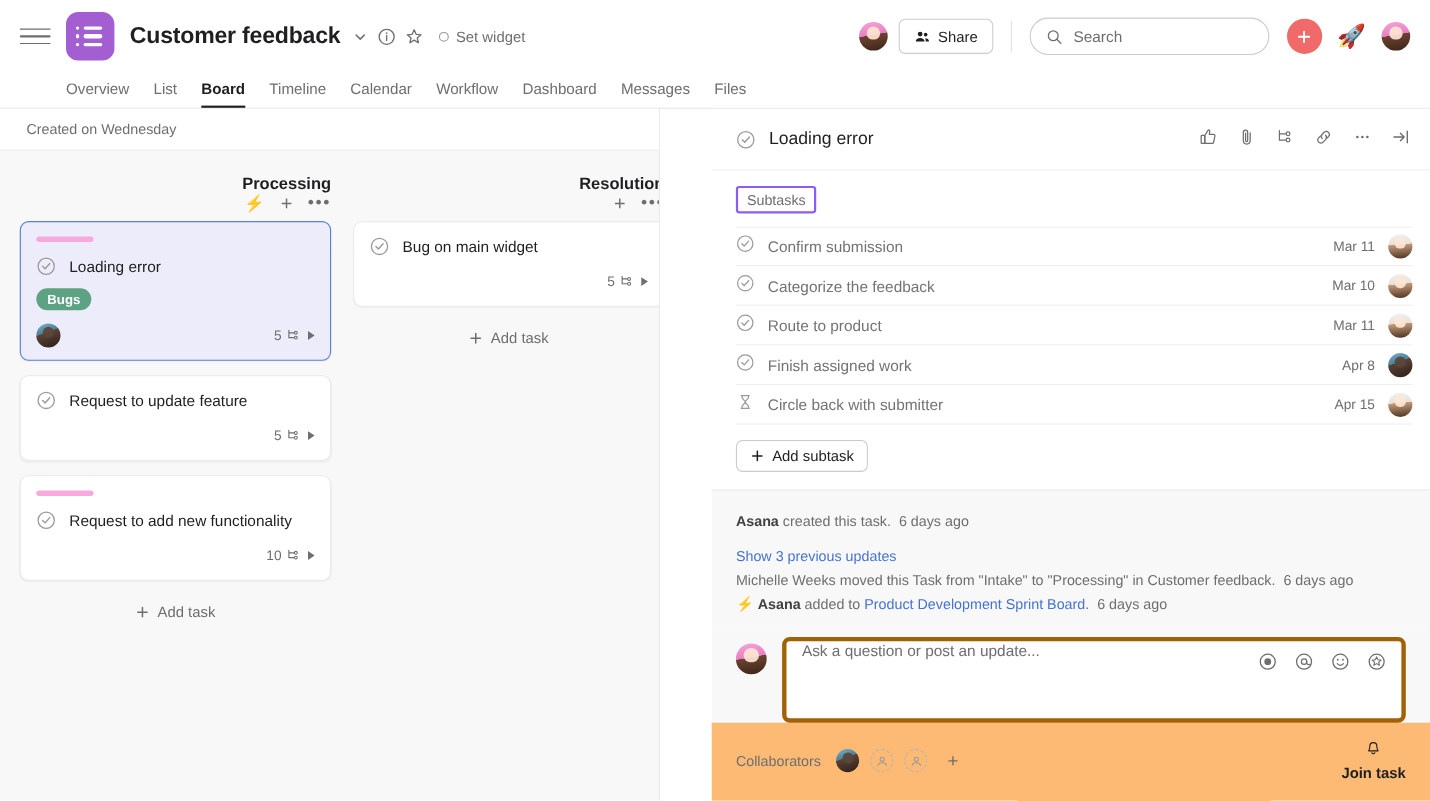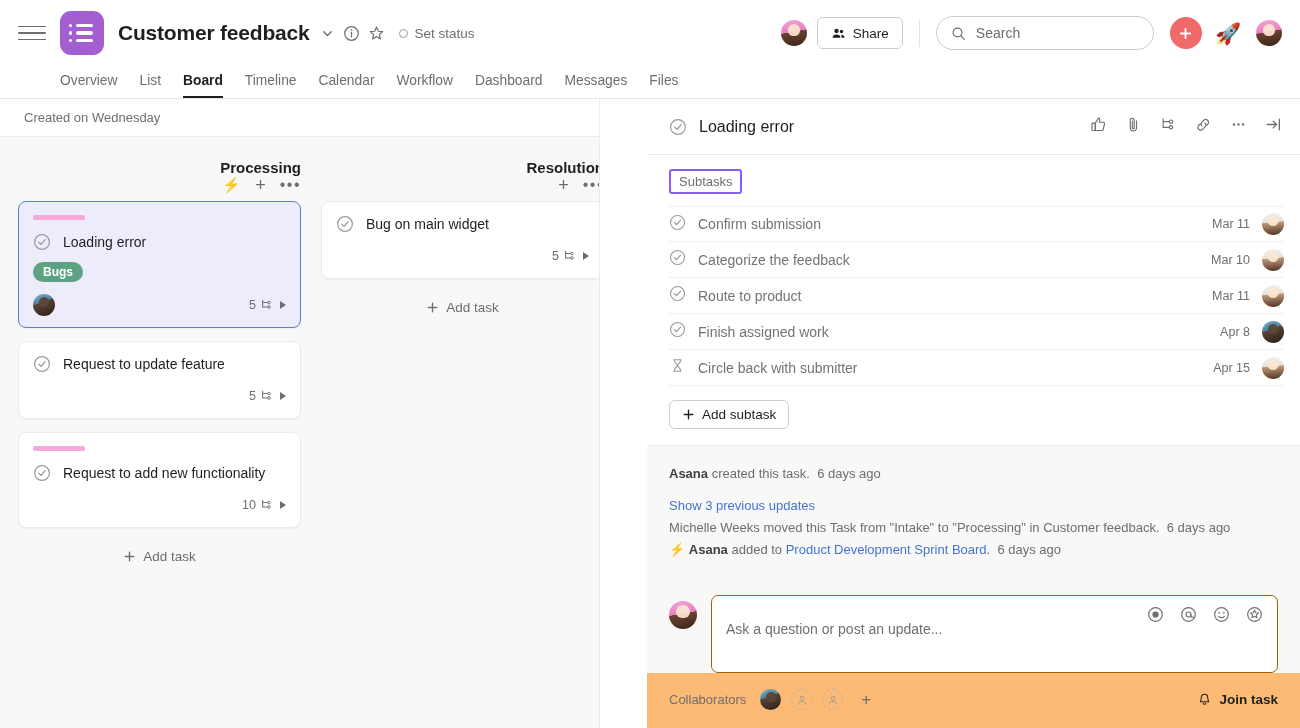--- a/index.html
+++ b/index.html
@@ -143,34 +143,34 @@
 
   .activity { flex: 1; background: #f9f8f8; border-top: 1px solid #ecebeb;
     padding: 18px 22px 0 22px; min-height: 0; font-size: 13px; color: #6d6e6f; line-height: 1.55; }
   .act-strong { color: #3f4145; font-weight: bold; }
   .act-link { color: #4573d2; cursor: pointer; }
   .act-line { margin-bottom: 2px; }
   .act-gap { margin-top: 12px; }
 
   .composer-wrap { flex: none; background: #f9f8f8; padding: 6px 22px 0 22px; display: flex; gap: 14px; }
   .composer {
-    flex: 1; min-height: 78px; background: #fff; border: 1px solid #a16207; border-radius: 7px;
-    position: relative; padding: 24px 14px;
+    flex: 1; min-height: 78px; background: #fff; border: 4px solid #a16207; border-radius: 7px;
+    position: relative; padding: 0 14px;
   }
   .composer .ph { font-size: 14px; color: #6d6e6f; }
   .composer-icons { position: absolute; right: 14px; top: 10px; display: flex; gap: 16px; color: #6d6e6f; }
 
   .footer { flex: none; background: #fdba74; display: flex; align-items: center;
     padding: 16px 22px 18px 22px; gap: 10px; }
   .collab-label { font-size: 13px; color: #6d6e6f; margin-right: 4px; }
   .ghost-av { width: 21px; height: 21px; border-radius: 50%; border: 1.3px dashed #b6b4b4;
     display: flex; align-items: center; justify-content: center; color: #9b9999; cursor: pointer; }
   .collab-plus { font-size: 17px; color: #6d6e6f; margin-left: 8px; cursor: pointer; line-height: 1; }
   .join { margin-left: auto; display: flex; align-items: center; gap: 7px;
-    font-size: 13.5px; font-weight: bold; color: #1e1f21; cursor: pointer; }
+    font-size: 13.5px; font-weight: bold; color: #1e1f21; cursor: pointer; flex-direction: column; }
 </style>
 </head>
 <body>
 
 <div class="app">
 
   <div class="topbar">
     <div class="hamburger">
         <i></i>
         <i></i>
@@ -206,21 +206,21 @@
           <path d="M9 7.8 V12.6" stroke="currentColor" stroke-width="1.3" stroke-linecap="round"></path>
         </svg>
     </span>
     <span class="hdr-icon star">
       <svg width="17" height="17" viewBox="0 0 18 18">
           <path d="M9 2.2 L10.9 6.6 L15.6 7.0 L12.0 10.1 L13.1 14.7 L9 12.2 L4.9 14.7 L6.0 10.1 L2.4 7.0 L7.1 6.6 Z" fill="none" stroke="currentColor" stroke-width="1.25" stroke-linejoin="round"></path>
         </svg>
     </span>
     <div class="set-status">
       <span class="status-ring"></span>
-      <span>Set status</span>
+      <span>Set widget</span>
     </div>
 
     <div class="spacer"></div>
 
     <div class="avatar av-photo-a" style="width:26px;height:26px;"></div>
 
     <div class="share-btn">
       <svg width="15" height="15" viewBox="0 0 18 18">
           <circle cx="6.6" cy="6" r="2.6" fill="currentColor"></circle>
           <circle cx="12.6" cy="6.6" r="2" fill="currentColor"></circle>

